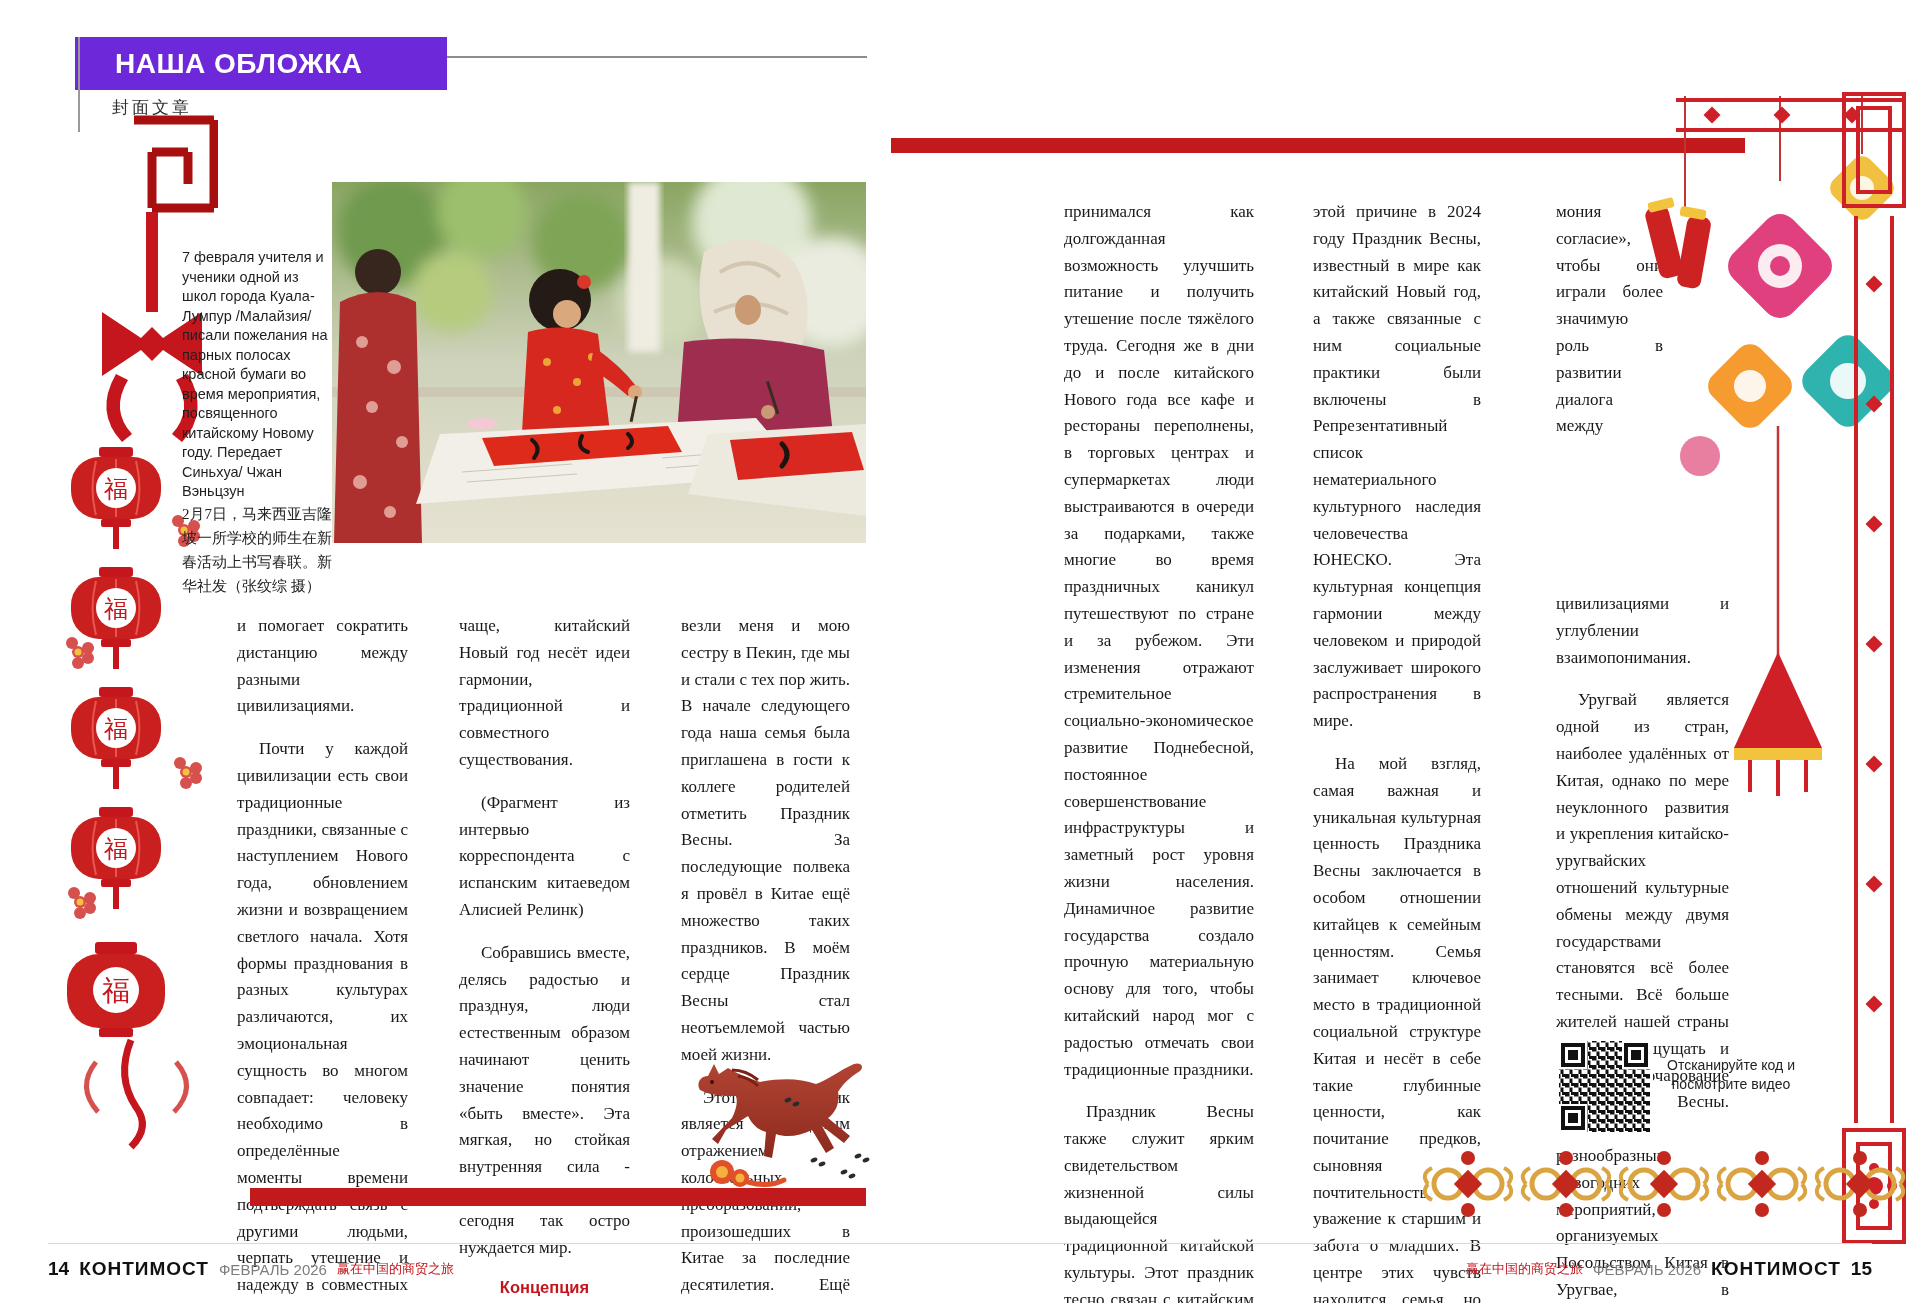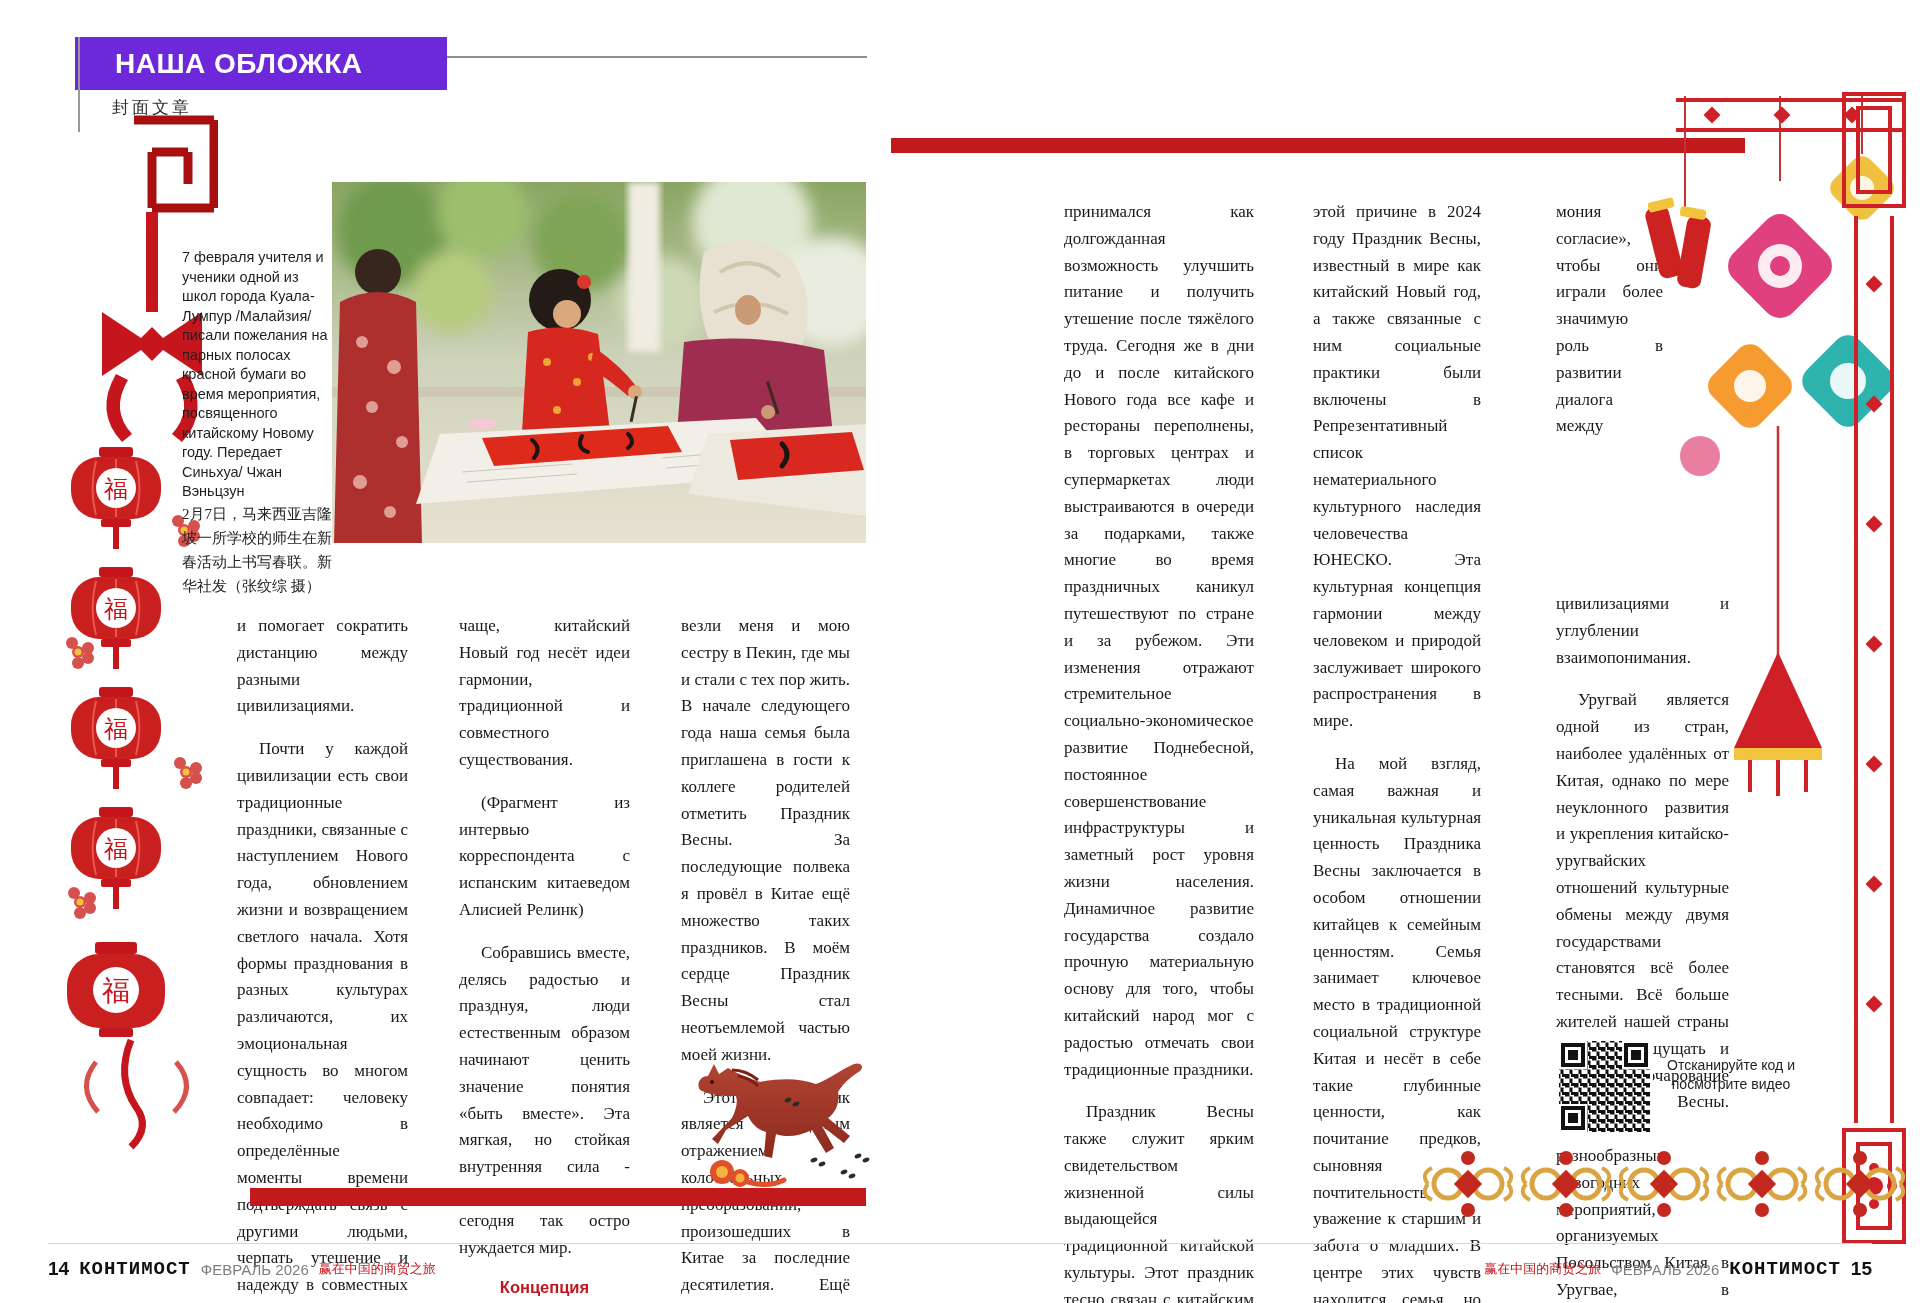--- a/index.html
+++ b/index.html
@@ -32,21 +32,21 @@
   .redbar-left{left:250px;top:1188px;width:616px;height:18px;background:#c2191d;}
   .redbar-top{left:891px;top:138px;width:854px;height:15px;background:#c2191d;}
   
   .qr-label{left:1661px;top:1056px;width:140px;text-align:center;
             font-family:"Liberation Sans",sans-serif;font-size:14px;line-height:19px;color:#222;}
   
   .footrule{left:48px;top:1243px;width:1824px;height:1px;background:#d8d8d8;}
   .footer{top:1254px;height:30px;display:flex;align-items:center;gap:10px;
           font-family:"Liberation Sans",sans-serif;}
   .footer .pg{font-weight:bold;font-size:19px;color:#111;}
-  .footer .brand{font-weight:bold;font-size:19px;color:#111;letter-spacing:1px;font-family:Liberation Mono, monospace;}
+  .footer .brand{font-weight:bold;font-size:19px;color:#111;letter-spacing:1px;}
   .footer .issue{font-size:15px;color:#7d7d7d;}
   .footer .cn{font-size:13px;color:#c3161c;}
   .footer-l{left:48px;}
   .footer-r{right:48px;}
 </style>
 </head>
 <body>
 
 <div class="abs hdr-box">
   <span>НАША ОБЛОЖКА</span>

